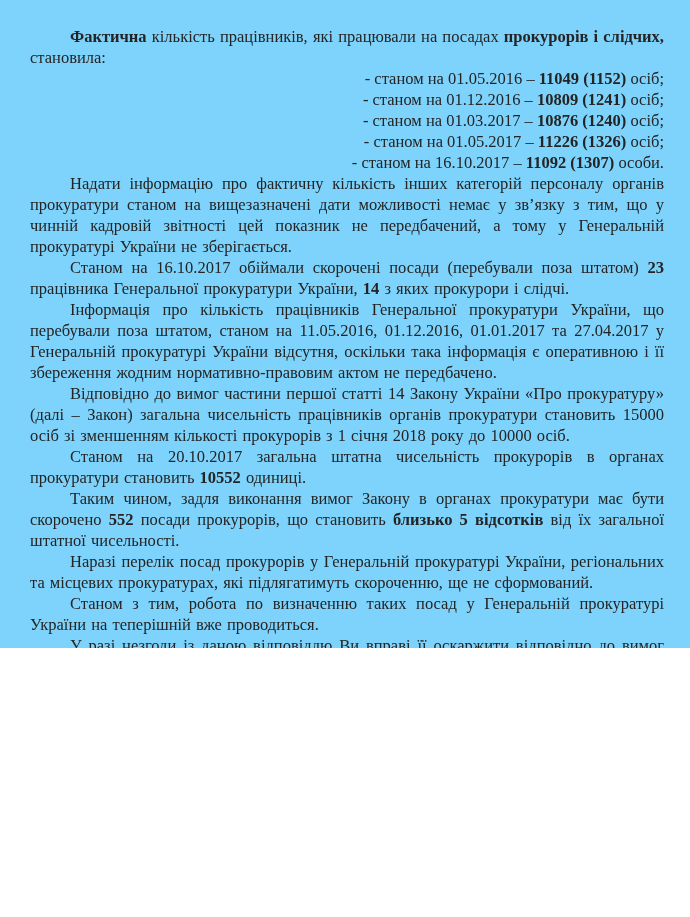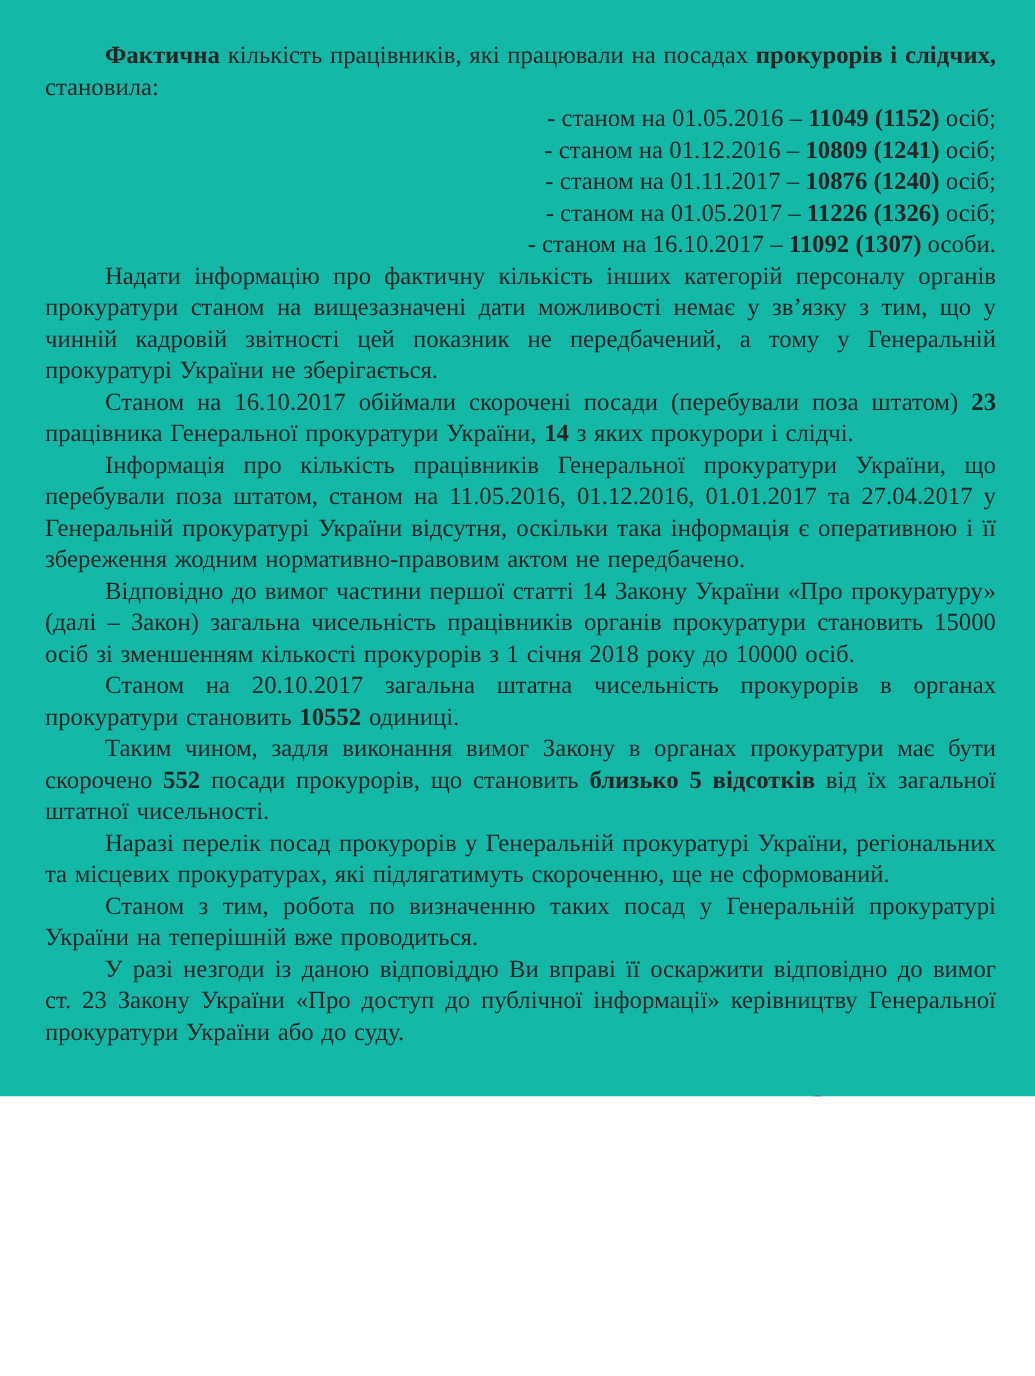--- a/index.html
+++ b/index.html
@@ -4,22 +4,22 @@
 <style>
   html, body {
     margin: 0;
     padding: 0;
     background: #ffffff;
   }
   .page {
     position: relative;
     box-sizing: border-box;
     width: 690px;
-    height: 731px;
-    background: #14b8a6;
+    height: 648px;
+    background: #7dd3fc;
     padding: 26px 26px 0 30px;
     font-family: "Liberation Serif", "DejaVu Serif", serif;
     color: #242424;
     overflow: hidden;
   }
   .doc-body { width: 100%; }
   .para {
     margin: 0;
     font-size: 16.5px;
     line-height: 21px;
@@ -65,21 +65,21 @@
   }
 </style>
 </head>
 <body>
 
 <div class="page">
   <div class="doc-body">
       <p class="para body"><b>Фактична</b><span> кількість працівників, які працювали на посадах </span><b>прокурорів і слідчих,</b><span> становила:</span></p>
       <p class="para list"><span>- станом на 01.05.2016 – </span><b>11049 (1152)</b><span> осіб;</span></p>
       <p class="para list"><span>- станом на 01.12.2016 – </span><b>10809 (1241)</b><span> осіб;</span></p>
-      <p class="para list"><span>- станом на 01.11.2017 – </span><b>10876 (1240)</b><span> осіб;</span></p>
+      <p class="para list"><span>- станом на 01.03.2017 – </span><b>10876 (1240)</b><span> осіб;</span></p>
       <p class="para list"><span>- станом на 01.05.2017 – </span><b>11226 (1326)</b><span> осіб;</span></p>
       <p class="para list"><span>- станом на 16.10.2017 – </span><b>11092 (1307)</b><span> особи.</span></p>
       <p class="para body"><span>Надати інформацію про фактичну кількість інших категорій персоналу органів прокуратури станом на вищезазначені дати можливості немає у зв’язку з тим, що у чинній кадровій звітності цей показник не передбачений, а тому у Генеральній прокуратурі України не зберігається.</span></p>
       <p class="para body"><span>Станом на 16.10.2017 обіймали скорочені посади (перебували поза штатом) </span><b>23</b><span> працівника Генеральної прокуратури України, </span><b>14</b><span> з яких прокурори  і слідчі.</span></p>
       <p class="para body"><span>Інформація про кількість працівників Генеральної прокуратури України, що перебували поза штатом, станом на 11.05.2016, 01.12.2016, 01.01.2017 та 27.04.2017 у Генеральній прокуратурі України відсутня, оскільки така інформація є оперативною і її збереження жодним нормативно-правовим актом не передбачено.</span></p>
       <p class="para body"><span>Відповідно до вимог частини першої статті 14 Закону України «Про прокуратуру» (далі – Закон) загальна чисельність працівників органів прокуратури становить 15000 осіб зі зменшенням кількості прокурорів з 1 січня 2018 року до 10000 осіб.</span></p>
       <p class="para body"><span>Станом на 20.10.2017 загальна штатна чисельність прокурорів в органах прокуратури становить </span><b>10552</b><span> одиниці.</span></p>
       <p class="para body"><span>Таким чином, задля виконання вимог Закону в органах прокуратури має бути скорочено </span><b>552</b><span> посади прокурорів, що становить </span><b>близько 5 відсотків</b><span> від їх загальної штатної чисельності.</span></p>
       <p class="para body"><span>Наразі перелік посад прокурорів у Генеральній прокуратурі України, регіональних та місцевих прокуратурах, які підлягатимуть скороченню, ще не сформований.</span></p>
       <p class="para body"><span>Станом з тим, робота по визначенню таких посад у Генеральній прокуратурі України на теперішній  вже проводиться.</span></p>

